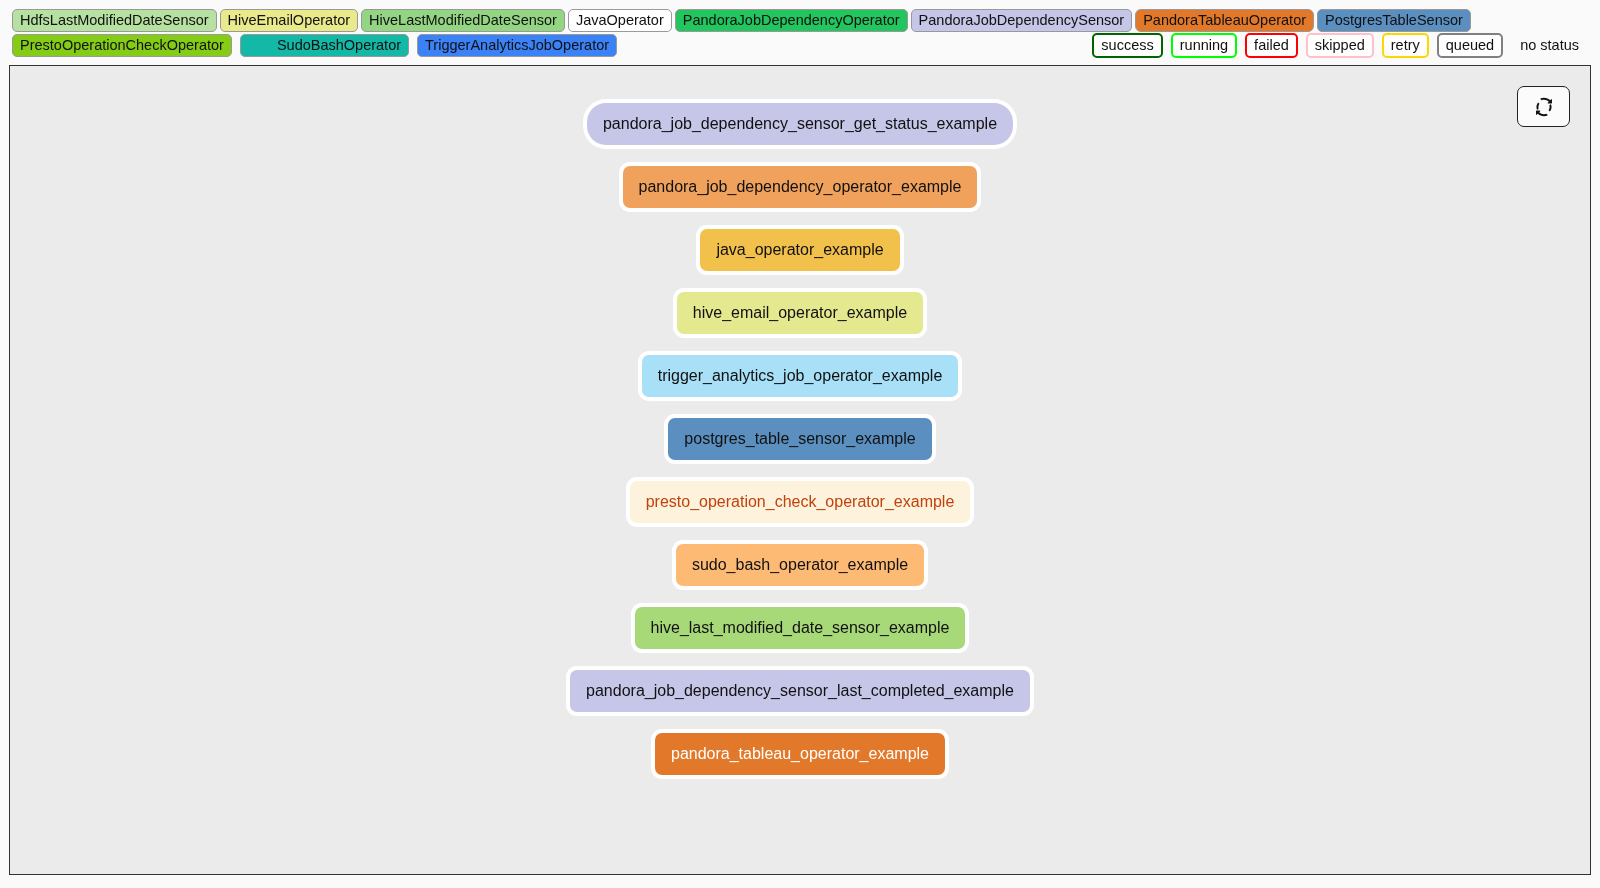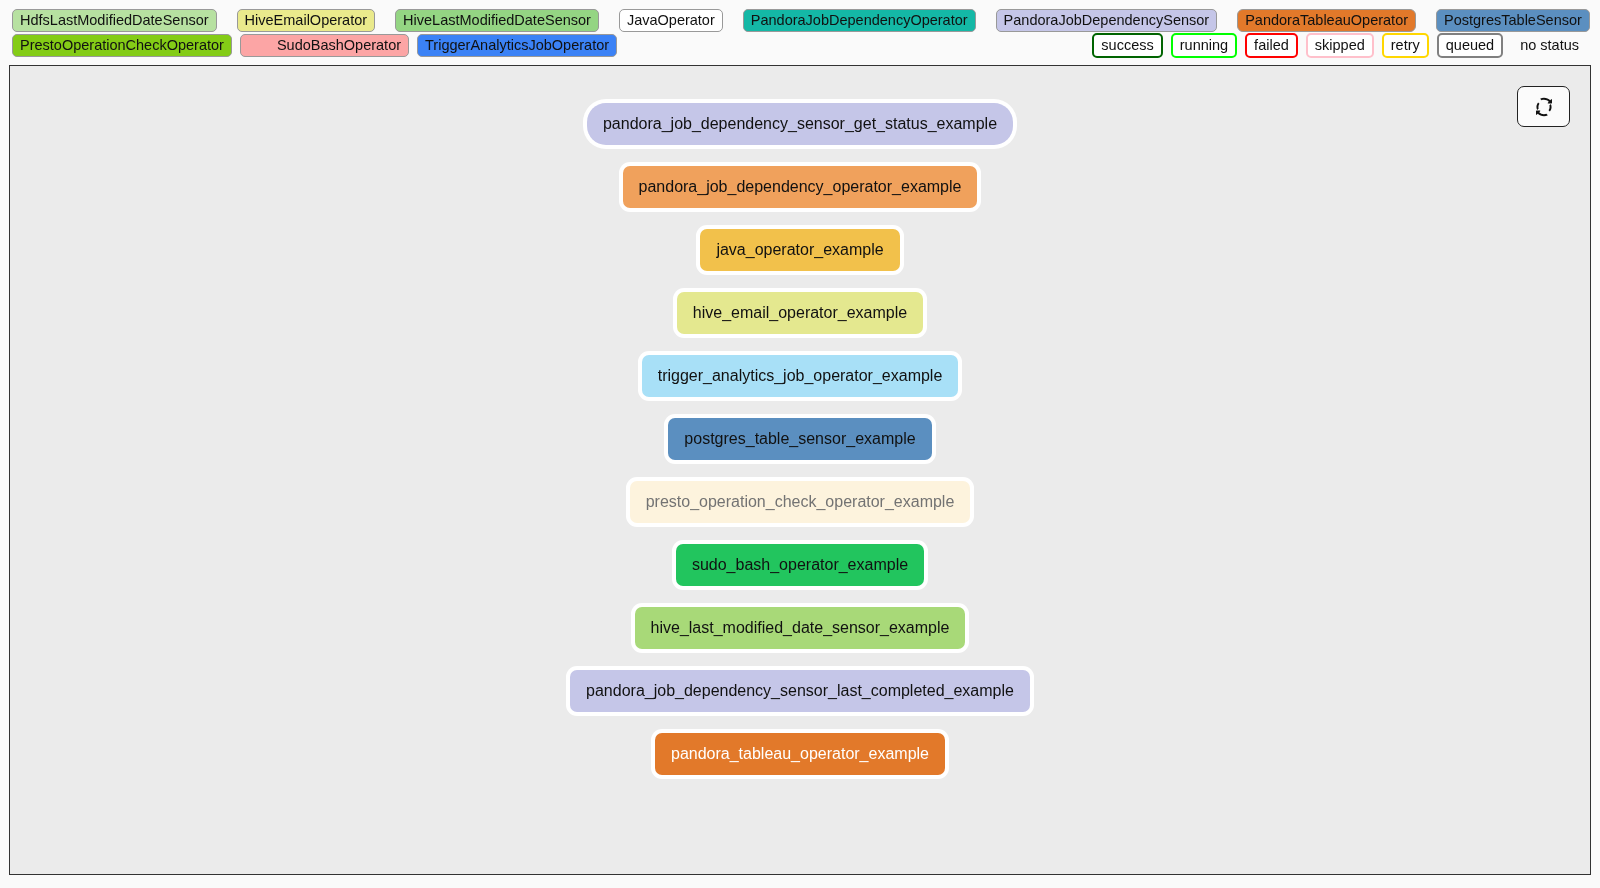--- a/index.html
+++ b/index.html
@@ -122,36 +122,36 @@
     white-space: nowrap;
     color: #111;
     cursor: pointer;
   }
 </style>
 </head>
 <body>
 
 <div id="legend-header">
   <div class="legend-row row-one">
-    <span id="op-row-1" style="display:flex;gap:20px;align-items:center;">
+    <span id="op-row-1" style="display:flex;gap:3px;align-items:center;">
         <span class="operator-pill" style="background: rgb(183, 225, 161);">HdfsLastModifiedDateSensor</span>
         <span class="operator-pill" style="background: rgb(234, 234, 140);">HiveEmailOperator</span>
         <span class="operator-pill" style="background: rgb(148, 213, 131);">HiveLastModifiedDateSensor</span>
         <span class="operator-pill">JavaOperator</span>
-        <span class="operator-pill" style="background: #14b8a6;">PandoraJobDependencyOperator</span>
+        <span class="operator-pill" style="background: #22c55e;">PandoraJobDependencyOperator</span>
         <span class="operator-pill" style="background: rgb(197, 198, 232);">PandoraJobDependencySensor</span>
         <span class="operator-pill" style="background: rgb(226, 121, 42); border-radius: 6px;">PandoraTableauOperator</span>
         <span class="operator-pill" style="background: rgb(91, 143, 192);">PostgresTableSensor</span>
       </span>
     <span class="spacer-flex"></span>
   </div>
   <div class="legend-row row-two">
     <span id="op-row-2" style="display:flex;gap:8px;align-items:center;">
         <span class="operator-pill" style="background: #84cc16;">PrestoOperationCheckOperator</span>
-        <span class="operator-pill" style="background: #fca5a5; padding-left: 36px;">SudoBashOperator</span>
+        <span class="operator-pill" style="background: #14b8a6; padding-left: 36px;">SudoBashOperator</span>
         <span class="operator-pill" style="background: #3b82f6;">TriggerAnalyticsJobOperator</span>
       </span>
     <span class="spacer-flex"></span>
     <span id="status-row" style="display:flex;gap:8px;align-items:center;">
         <span class="status-pill" style="border-color: rgb(0, 100, 0);">success</span>
         <span class="status-pill" style="border-color: rgb(0, 255, 0);">running</span>
         <span class="status-pill" style="border-color: rgb(255, 0, 0);">failed</span>
         <span class="status-pill" style="border-color: rgb(255, 192, 203);">skipped</span>
         <span class="status-pill" style="border-color: rgb(255, 215, 0);">retry</span>
         <span class="status-pill" style="border-color: rgb(128, 128, 128);">queued</span>
@@ -188,24 +188,24 @@
       <div class="dag-node-row">
         <div class="dag-node" style="background: rgb(228, 232, 143); color: rgb(17, 17, 17);">hive_email_operator_example</div>
       </div>
       <div class="dag-node-row">
         <div class="dag-node" style="background: rgb(168, 224, 247); color: rgb(17, 17, 17);">trigger_analytics_job_operator_example</div>
       </div>
       <div class="dag-node-row">
         <div class="dag-node" style="background: rgb(91, 143, 192); color: rgb(17, 17, 17);">postgres_table_sensor_example</div>
       </div>
       <div class="dag-node-row">
-        <div class="dag-node" style="background: rgb(253, 243, 221); color: #737373;">presto_operation_check_operator_example</div>
-      </div>
-      <div class="dag-node-row">
-        <div class="dag-node" style="background: #22c55e; color: rgb(17, 17, 17);">sudo_bash_operator_example</div>
+        <div class="dag-node" style="background: rgb(253, 243, 221); color: #c2410c;">presto_operation_check_operator_example</div>
+      </div>
+      <div class="dag-node-row">
+        <div class="dag-node" style="background: #fdba74; color: rgb(17, 17, 17);">sudo_bash_operator_example</div>
       </div>
       <div class="dag-node-row">
         <div class="dag-node" style="background: rgb(168, 217, 120); color: rgb(17, 17, 17);">hive_last_modified_date_sensor_example</div>
       </div>
       <div class="dag-node-row">
         <div class="dag-node" style="background: rgb(197, 198, 232); color: rgb(17, 17, 17);">pandora_job_dependency_sensor_last_completed_example</div>
       </div>
       <div class="dag-node-row">
         <div class="dag-node" style="background: rgb(226, 121, 42); color: rgb(255, 255, 255);">pandora_tableau_operator_example</div>
       </div>

